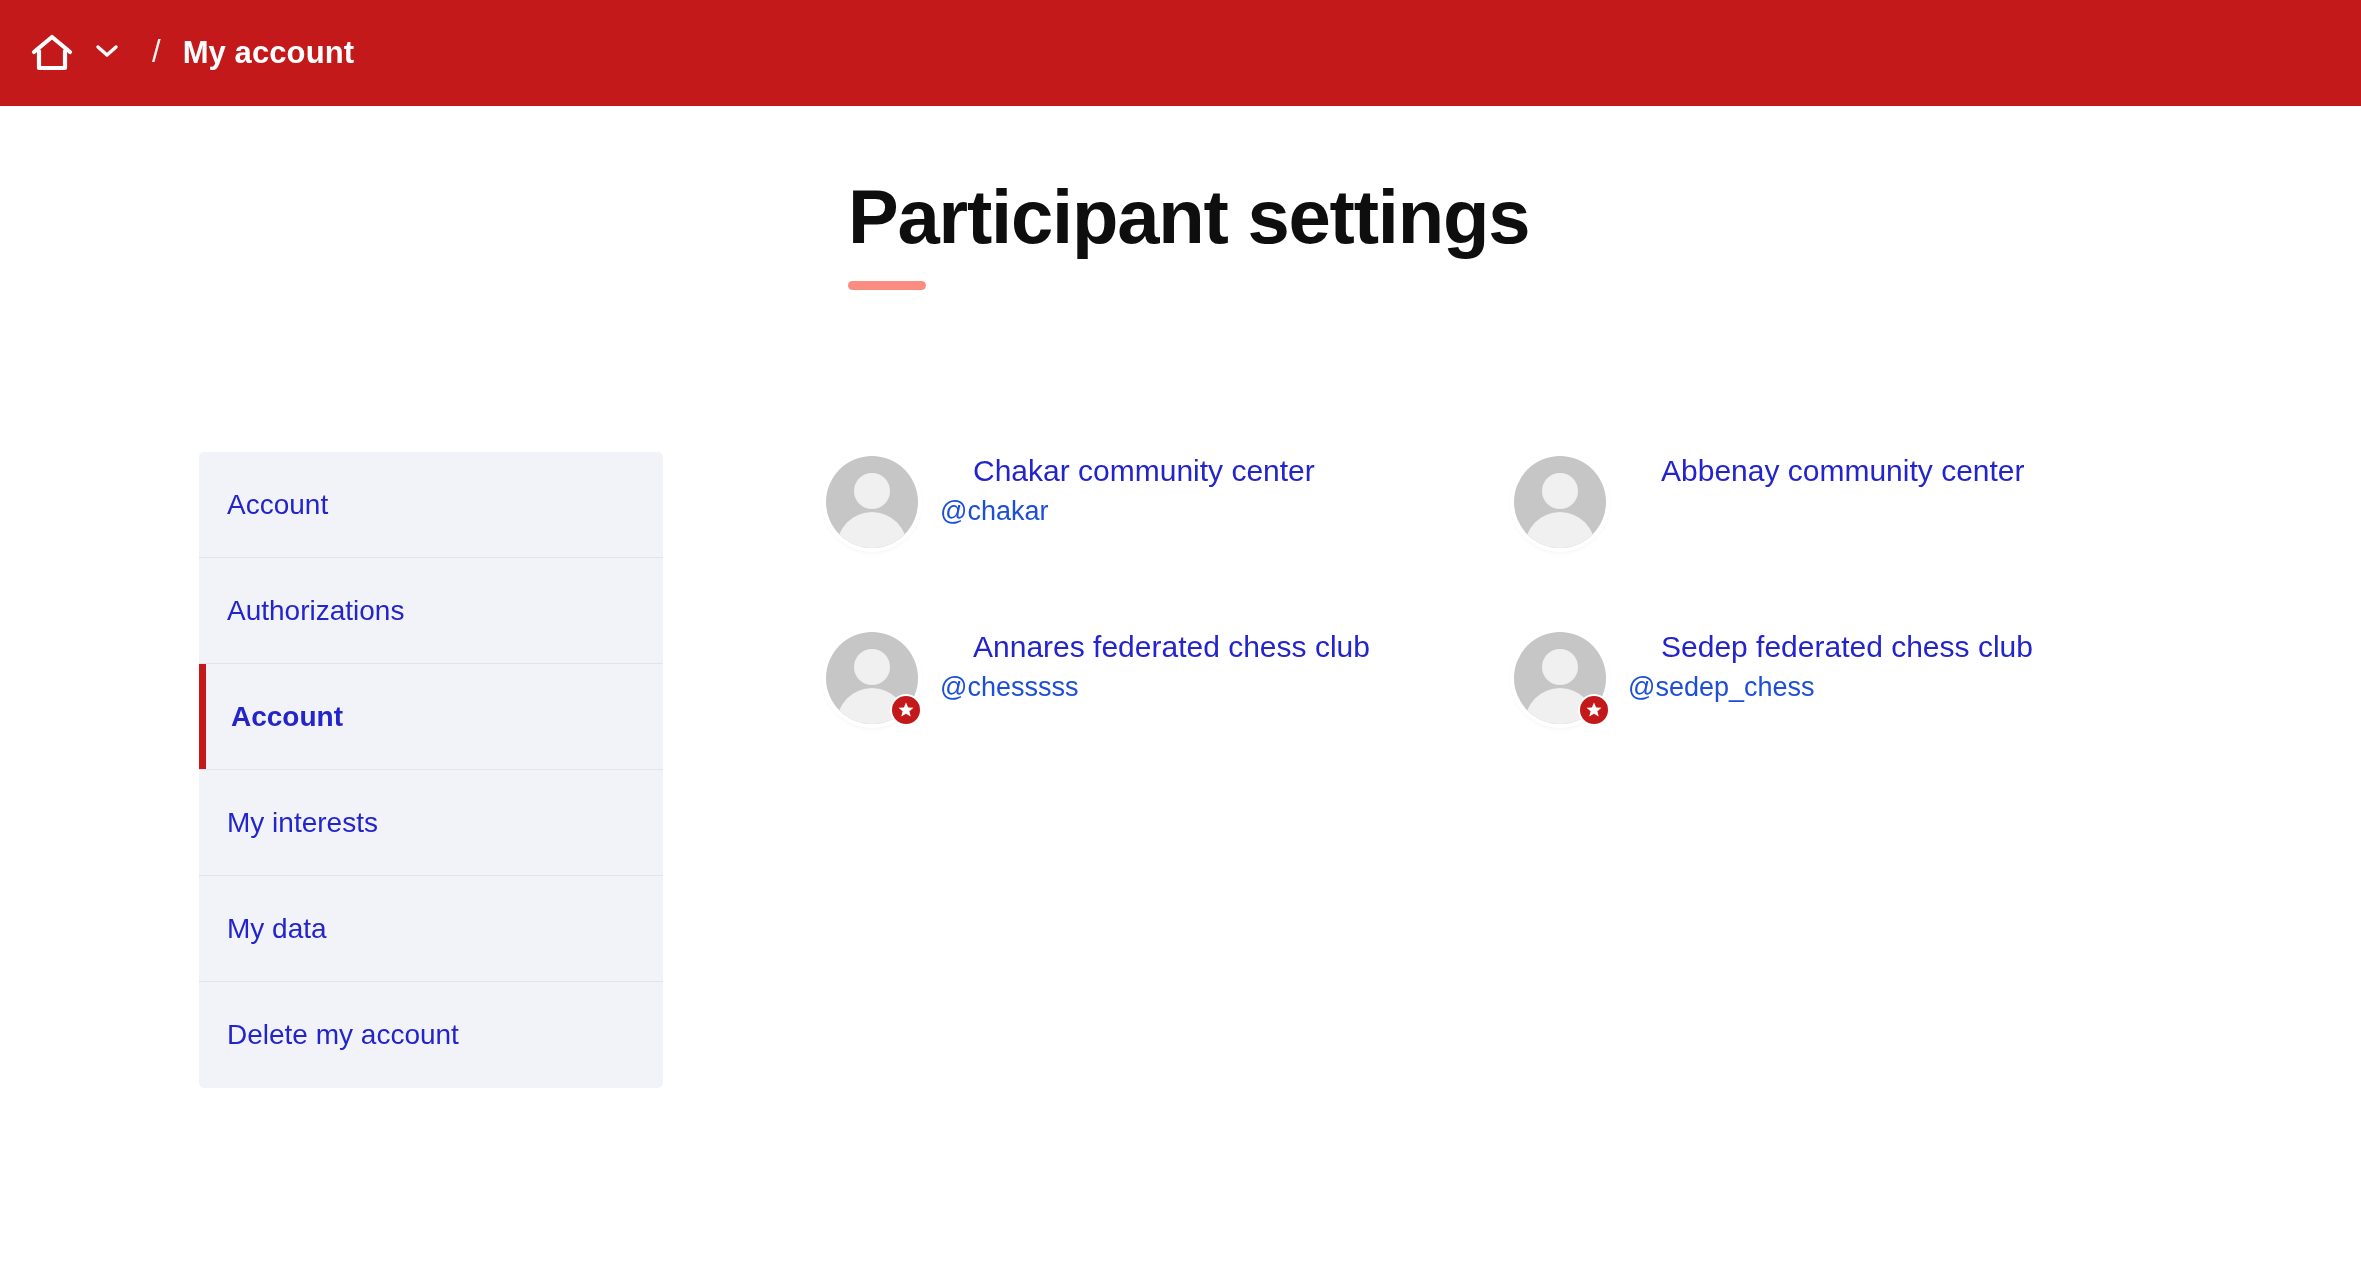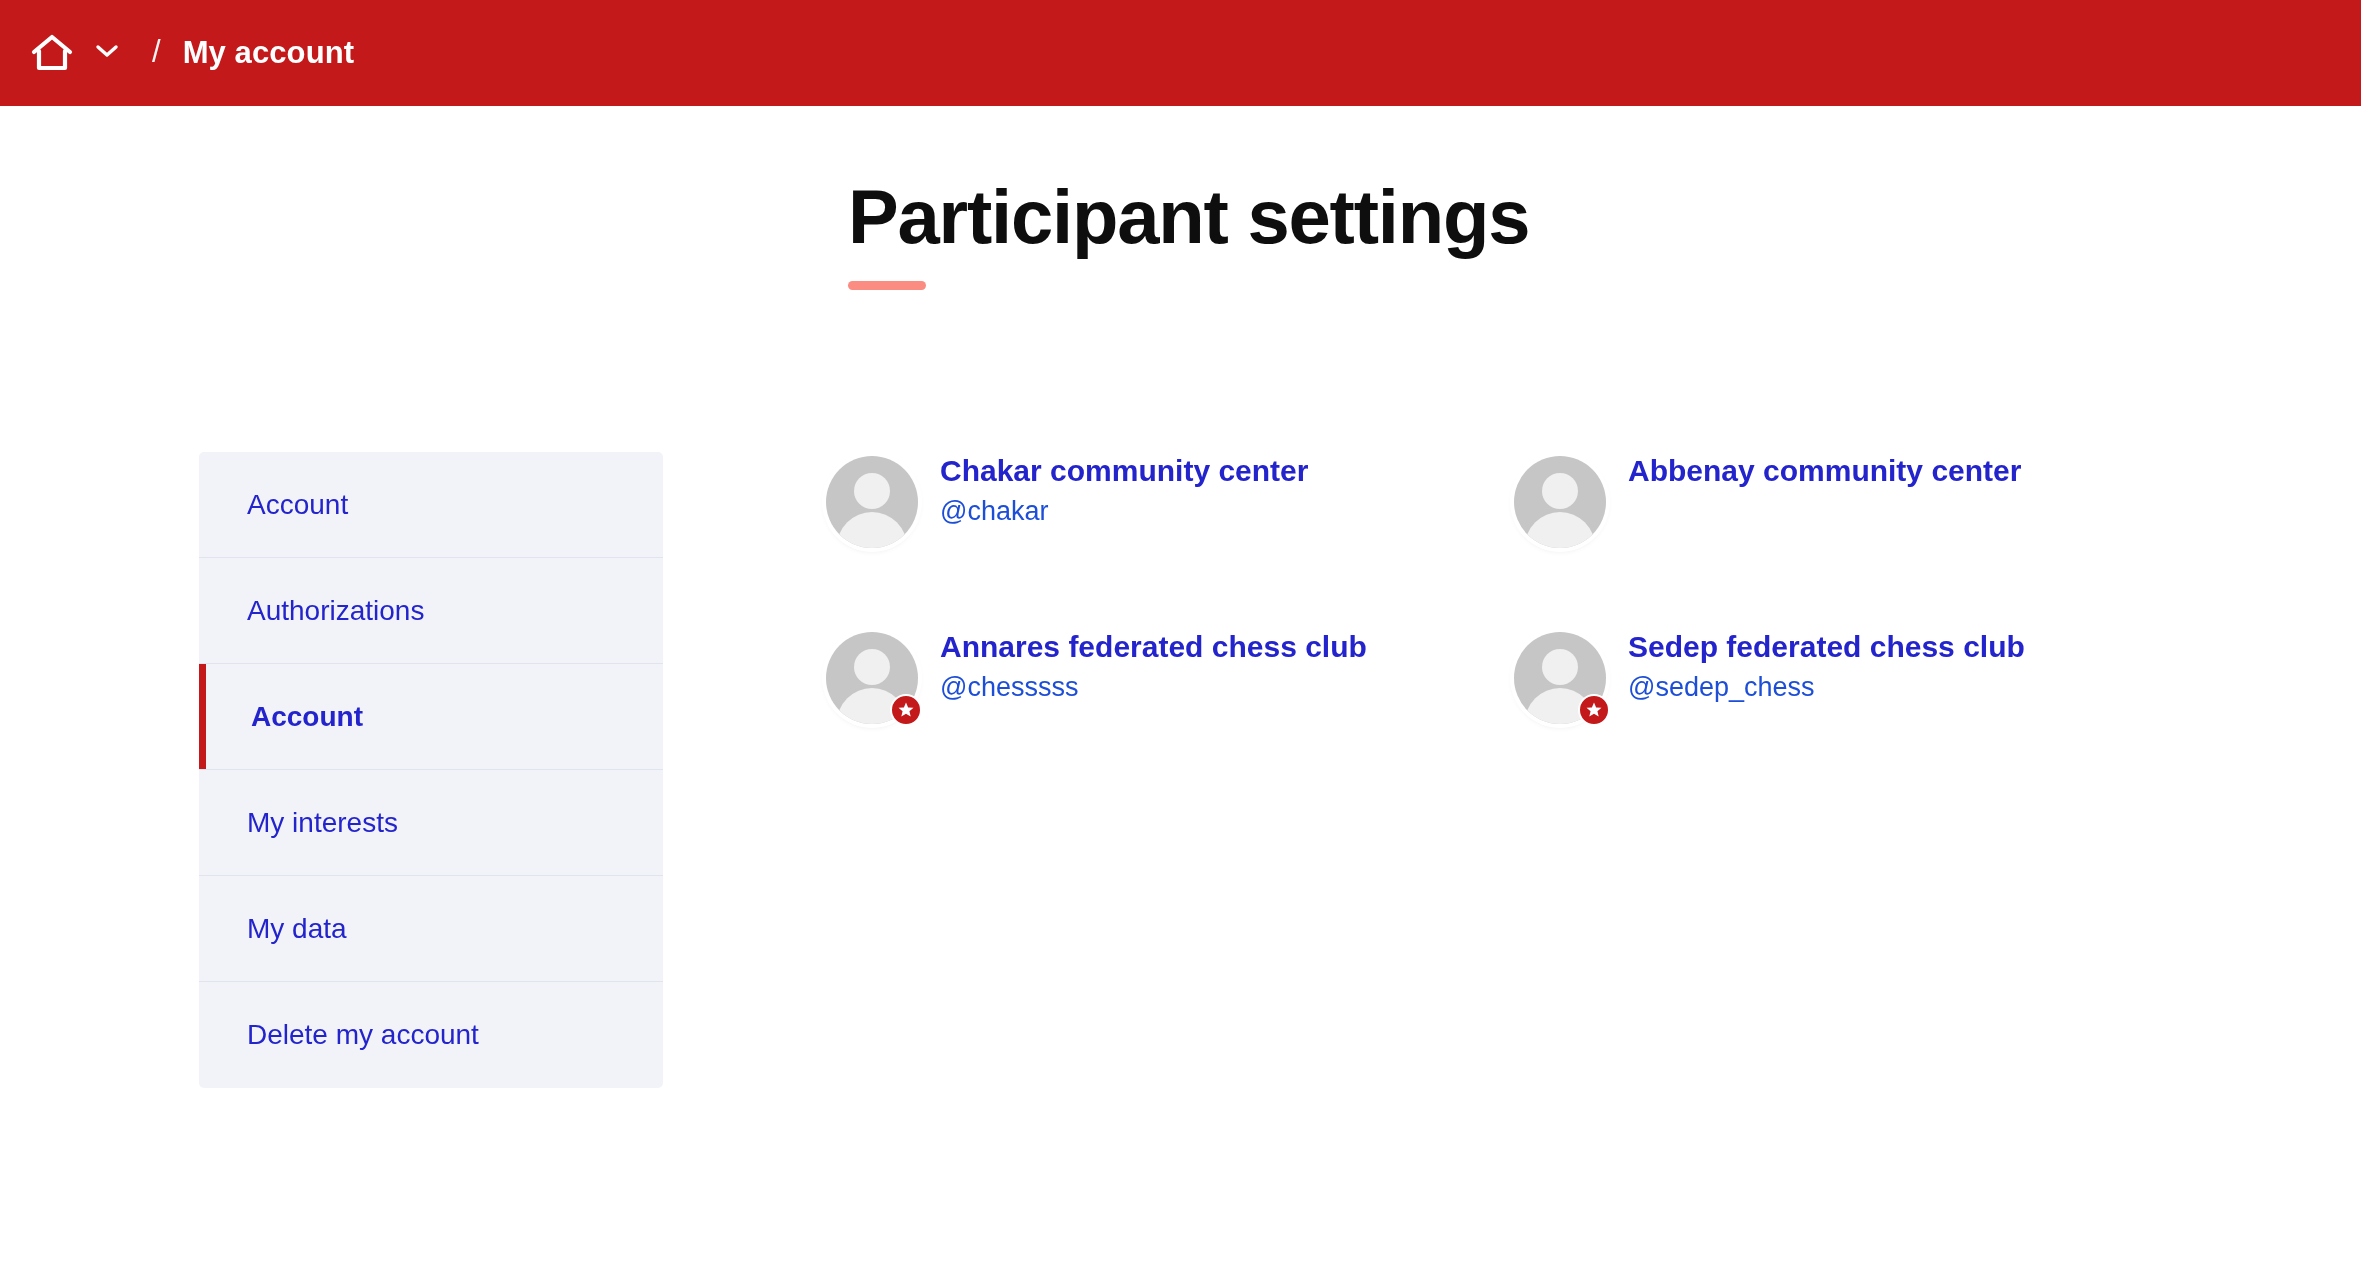--- a/index.html
+++ b/index.html
@@ -102,21 +102,21 @@
     width: 464px;
     background: #F1F3F8;
     border-radius: 5px;
     overflow: hidden;
   }
   .side-item {
     position: relative;
     height: 106px;
     display: flex;
     align-items: center;
-    padding-left: 48px;
+    padding-left: 28px;
     border-bottom: 1px solid #E0E4EE;
     cursor: pointer;
   }
   .side-item:last-child { border-bottom: none; }
   .side-item .label {
     font-size: 28px;
     color: #2424CC;
     font-weight: 400;
     white-space: nowrap;
   }
@@ -197,24 +197,25 @@
     justify-content: center;
   }
   .badge svg { display: block; }
 
   .group-text {
     margin-left: 22px;
     padding-top: 2px;
   }
   .group-name {
     font-size: 30px;
-    font-weight: 700;
+    font-weight: 400;
     color: #2424CC;
     line-height: 1.2;
     white-space: nowrap;
+    margin-left: 33px;
   }
   .group-handle {
     margin-top: 6px;
     font-size: 27px;
     font-weight: 400;
     color: #1d4ed8;
     line-height: 1.2;
     white-space: nowrap;
   }
 </style>

